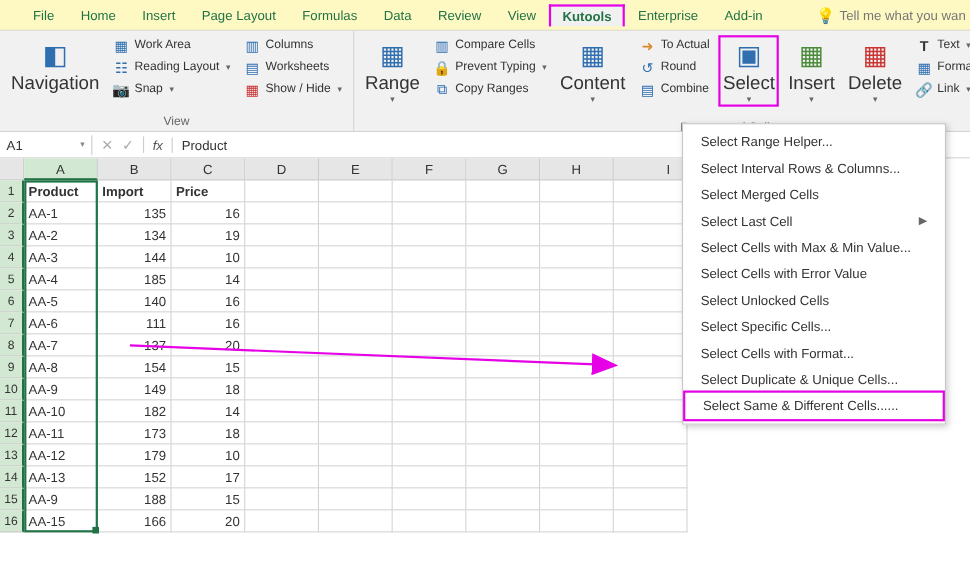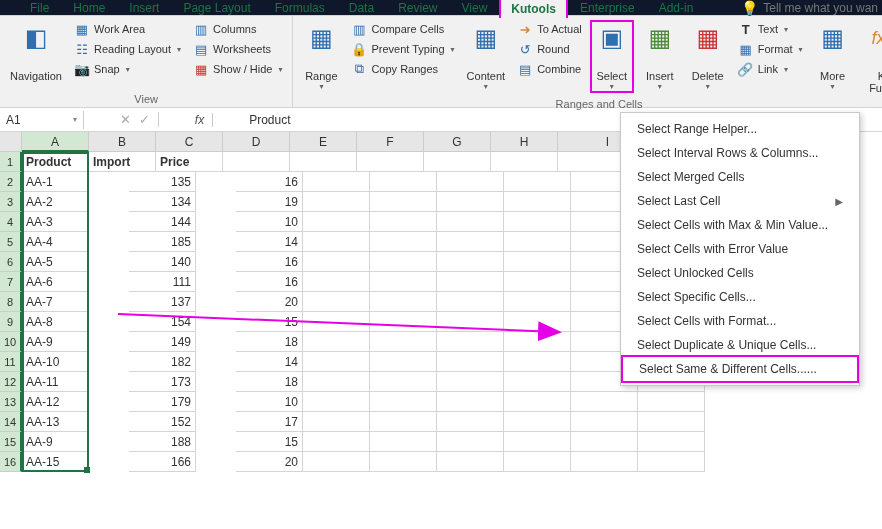--- a/index.html
+++ b/index.html
@@ -1,60 +1,60 @@
 <!DOCTYPE html>
 <html><head>
 <meta charset="utf-8">
 <style>
 * { box-sizing: border-box; margin: 0; padding: 0; font-family: 'Segoe UI', Tahoma, sans-serif; }
 body { background: #fff; font-size: 12px; color: #333; overflow: hidden; width: 882px; height: 529px; position: relative; }
 
 
-.ribbon-tabs { display: flex; align-items: center; background: #0f172a; border-bottom: 1px solid #d4d4d4; height: 16px; padding-left: 18px; }
+.ribbon-tabs { display: flex; align-items: center; background: #fef9c3; border-bottom: 1px solid #d4d4d4; height: 28px; padding-left: 18px; }
 .ribbon-tabs .tab { padding: 4px 12px; font-size: 12px; color: #217346; cursor: pointer; position: relative; }
 .ribbon-tabs .tab.active { background: #f1f1f1; border: 2px solid #e600e6; border-bottom: none; padding: 2px 10px; font-weight: bold; }
 .tell-me { margin-left: auto; display: flex; align-items: center; color: #777; font-size: 12px; padding-right: 4px; }
 .tell-me .bulb { font-size: 14px; margin-right: 4px; color: #888; }
 
 
 .ribbon-body { display: flex; background: #f1f1f1; border-bottom: 1px solid #d4d4d4; height: 92px; }
 .ribbon-group { border-right: 1px solid #d4d4d4; padding: 4px 6px 2px 6px; display: flex; flex-direction: column; justify-content: space-between; }
 .ribbon-group-content { display: flex; align-items: flex-start; gap: 4px; flex: 1; }
 .ribbon-group-label { text-align: center; font-size: 11px; color: #666; margin-top: 2px; }
 .big-btn { display: flex; flex-direction: column; align-items: center; justify-content: flex-start; padding: 2px 4px; min-width: 44px; cursor: pointer; }
 .big-btn .icon { width: 32px; height: 32px; display: flex; align-items: center; justify-content: center; font-size: 24px; }
-.big-btn .lbl { font-size: 11px; text-align: right; margin-top: 16px; }
+.big-btn .lbl { font-size: 17px; text-align: left; margin-top: 0; }
 .big-btn .dd { font-size: 8px; color: #666; }
 .small-btns { display: flex; flex-direction: column; gap: 2px; }
 .small-btn { display: flex; align-items: center; gap: 4px; padding: 1px 4px; font-size: 11px; cursor: pointer; white-space: nowrap; }
 .small-btn .icon { width: 16px; height: 16px; display: inline-flex; align-items: center; justify-content: center; font-size: 13px; }
 .small-btn .dd { font-size: 8px; color: #666; margin-left: 2px; }
 
 .select-highlight { border: 2px solid #e600e6; padding: 0px 2px; }
 
 
-.formula-bar { display: flex; align-items: center; border-bottom: 1px solid #d4d4d4; height: 24px; background: #fff; gap: 28px; }
+.formula-bar { display: flex; align-items: center; border-bottom: 1px solid #d4d4d4; height: 24px; background: #fff; }
 .name-box { width: 84px; border-right: 1px solid #ccc; padding: 2px 6px; display: flex; align-items: center; justify-content: space-between; font-size: 12px; }
 .name-box .dd { font-size: 8px; color: #888; }
 .fb-btns { display: flex; align-items: center; gap: 8px; padding: 0 8px; color: #aaa; border-right: 1px solid #ccc; }
 .fb-btns span { font-size: 13px; }
 .fb-fx { padding: 0 8px; font-style: italic; color: #555; border-right: 1px solid #ccc; }
 .fb-input { flex: 1; padding: 2px 8px; font-size: 12px; }
 
 
 .grid { position: relative; }
 .col-headers { display: flex; height: 20px; }
 .corner { width: 22px; background: #e6e6e6; border-right: 1px solid #ccc; border-bottom: 1px solid #ccc; }
 .col-h { width: 67px; text-align: center; background: #e6e6e6; border-right: 1px solid #ccc; border-bottom: 1px solid #ccc; font-size: 12px; color: #333; line-height: 20px; }
 .col-h.sel { background: #d2e8d2; border-bottom: 2px solid #217346; }
 .row { display: flex; height: 20px; }
 .row-h { width: 22px; text-align: center; background: #e6e6e6; border-right: 1px solid #ccc; border-bottom: 1px solid #ccc; font-size: 11px; line-height: 20px; color: #333; }
 .row-h.sel { background: #d2e8d2; border-right: 2px solid #217346; }
 .cell { width: 67px; border-right: 1px solid #d4d4d4; border-bottom: 1px solid #d4d4d4; padding: 0 4px; font-size: 12px; line-height: 20px; white-space: nowrap; overflow: hidden; }
-.cell.num { text-align: right; margin-left: 40px; }
+.cell.num { text-align: right; }
 .cell.bold { font-weight: bold; }
 
 
 .sel-overlay { position: absolute; left: 22px; top: 20px; width: 67px; height: 320px; border: 2px solid #217346; pointer-events: none; }
 .sel-handle { position: absolute; right: -3px; bottom: -3px; width: 6px; height: 6px; background: #217346; }
 
 
 .dropdown { position: absolute; top: 112px; left: 620px; width: 240px; background: #fff; border: 1px solid #c8c8c8; box-shadow: 2px 2px 6px rgba(0,0,0,0.2); padding: 4px 0; }
 .dropdown .mi { padding: 5px 16px; font-size: 12px; cursor: pointer; display: flex; justify-content: space-between; align-items: center; }
 .dropdown .mi .arrow { font-size: 10px; color: #666; }

